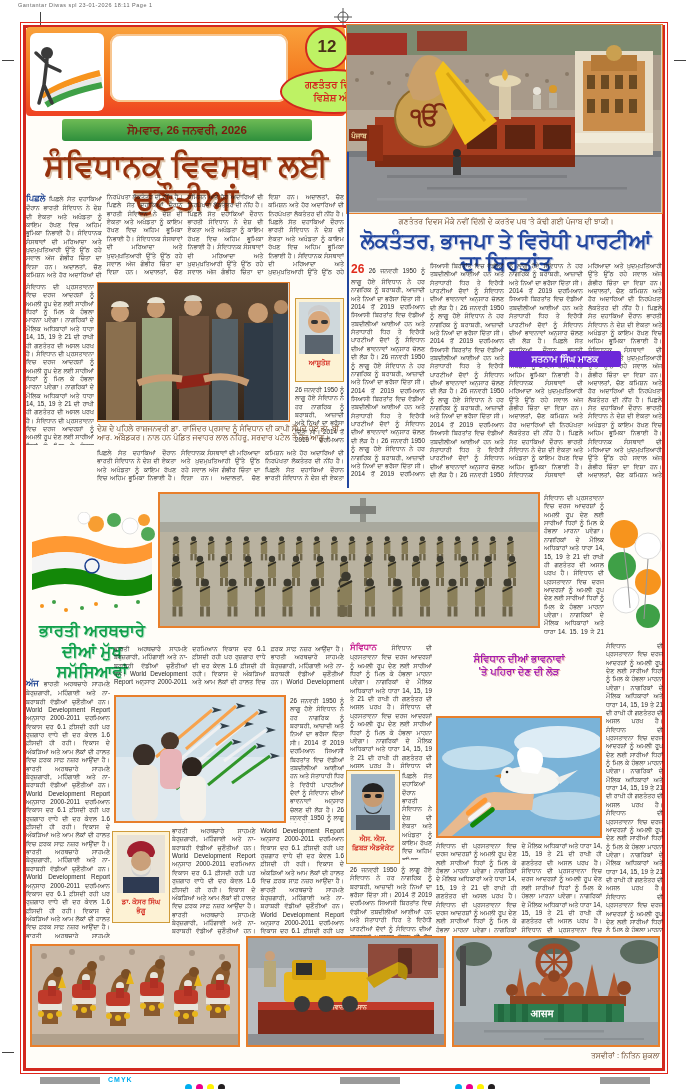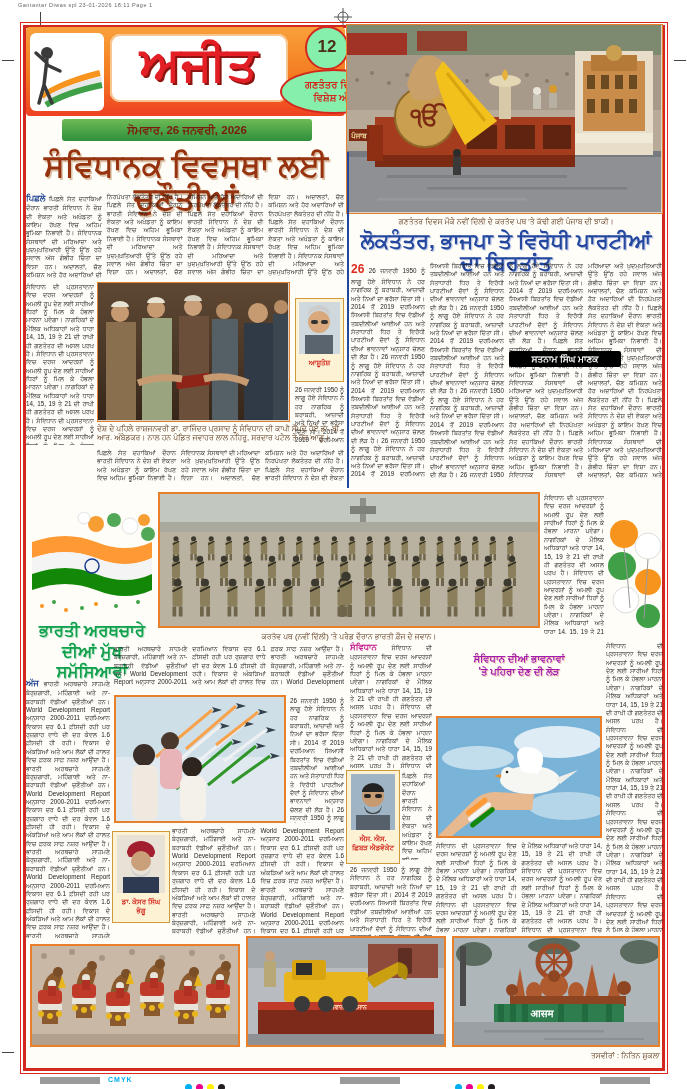--- a/index.html
+++ b/index.html
@@ -19,32 +19,32 @@
   .ph{border:2px solid #e87f2b;background:#d8d4cc;box-sizing:border-box;overflow:hidden;}
   .cap{font-size:7.6px;font-weight:normal;color:#5a3517;line-height:1.2;}
   .h1-maroon{font-size:31px;font-weight:800;color:#96320e;text-align:center;line-height:1.05;
              text-shadow:1.5px 1.5px 0 #dcc2a8;}
   .h2-blue{font-size:21px;font-weight:800;color:#23479e;text-align:center;line-height:1.05;
            text-shadow:1.2px 1.2px 0 #c2cbe6;}
   .h3-green{font-size:16.5px;font-weight:800;color:#11a04c;text-align:center;line-height:1.25;
             text-shadow:1px 1px 0 #bfe6cc;}
   .h4-red{font-size:10px;font-weight:800;color:#a21caf;text-align:center;line-height:1.3;
           text-shadow:1px 1px 0 #f3c5b8;}
-  .byline-red{background:#000000;color:#ffffff;font-size:9px;font-weight:bold;text-align:center;
+  .byline-red{background:#6d28d9;color:#ffffff;font-size:9px;font-weight:bold;text-align:center;
               line-height:16px;border-radius:2px;}
   .author-card{background:#fdf2d4;border:1.5px solid #cf9b3a;box-sizing:border-box;text-align:center;}
   .author-card .nm{font-size:7px;font-weight:bold;color:#d3281e;line-height:1.15;padding-top:1px;}
   .vrule{background:#23479e;}
   .mast-band{background:linear-gradient(180deg,#f9a13b 0%,#f47a20 55%,#ef4123 100%);border-radius:4px;}
   .mast-panel{background:#ffffff;border-radius:10px;box-shadow:0 0 0 2px #f7c58f inset;}
   .mast-title{font-size:47px;font-weight:800;color:#e31e25;text-align:center;
               text-shadow:2px 2px 0 #8e1410;letter-spacing:1px;}
   .date-strip{background:linear-gradient(180deg,#6ebb55,#2e8f3c);border-radius:3px;
               font-size:11.5px;font-weight:bold;color:#7b1b0e;text-align:center;line-height:22px;}
-  .badge{background:#86efac;border:2px solid #d3281e;box-sizing:border-box;text-align:center;}
+  .badge{background:#bef264;border:2px solid #d3281e;box-sizing:border-box;text-align:center;}
   .badge-num{font-size:17px;font-weight:800;color:#4a3018;line-height:38px;}
   .badge-oval{border-radius:50%;font-size:10px;font-weight:800;color:#d3281e;line-height:1.3;
               padding-top:7px;box-sizing:border-box;}
   .cmyk-dot{width:7px;height:7px;border-radius:50%;display:inline-block;margin-right:4px;}
   .graybar{background:#9a9a9a;height:7px;}
   .cmyk-txt{font-size:7px;font-weight:bold;letter-spacing:1px;}
 </style>
 </head>
 <body>
 
@@ -70,21 +70,20 @@
   <svg class="abs" style="left:30px;top:33px;" width="74" height="78" viewBox="0 0 74 78">
     <rect x="0" y="0" width="74" height="78" rx="6" fill="#ffffff"></rect>
     <path d="M12 64 Q30 50 70 40" stroke="#f7941d" stroke-width="6" fill="none"></path>
     <path d="M14 68 Q32 55 72 46" stroke="#e8e8e8" stroke-width="5" fill="none"></path>
     <path d="M16 72 Q34 60 72 52" stroke="#3fa047" stroke-width="6" fill="none"></path>
     <circle cx="17" cy="20" r="6" fill="#3a3a3a"></circle>
     <path d="M17 26 L14 52 L9 70 M14 52 L22 70 M17 30 L6 20 M17 32 L30 38" stroke="#3a3a3a" stroke-width="3.5" fill="none" stroke-linecap="round"></path>
   </svg>
 
   <div class="abs mast-panel" style="left:110px;top:34px;width:178px;height:68px;"></div>
-  <div class="abs mast-title" style="left:110px;top:36px;width:178px;">ਅਜੀਤ</div>
 
   <div class="abs date-strip" style="left:62px;top:119px;width:250px;height:22px;">ਸੋਮਵਾਰ, 26 ਜਨਵਰੀ, 2026</div>
 
   <div class="abs badge" style="left:305px;top:26px;width:44px;height:44px;border-radius:50%;">
     <div class="badge-num">12</div>
   </div>
   <div class="abs badge badge-oval" style="left:280px;top:69px;width:108px;height:45px;">
     <div>ਗਣਤੰਤਰ ਦਿਵਸ</div>
     <div>ਵਿਸ਼ੇਸ਼ ਅੰਕ</div>
   </div>
@@ -316,21 +315,20 @@
           <use href="#sol" x="212" y="0"></use>
           <use href="#sol" x="234" y="0"></use>
           <use href="#sol" x="256" y="0"></use>
           <use href="#sol" x="278" y="0"></use>
         </g>
       <g transform="translate(186,96) scale(1.5)">
           <use href="#sol" x="0" y="0"></use>
         </g>
     </svg>
   </div>
-  <div class="abs cap" style="left:158px;top:632px;width:382px;text-align:center;">ਕਰਤੱਵ ਪਥ (ਨਵੀਂ ਦਿੱਲੀ) 'ਤੇ ਪਰੇਡ ਦੌਰਾਨ ਭਾਰਤੀ ਫ਼ੌਜ ਦੇ ਜਵਾਨ।</div>
 
   <svg class="abs" style="left:26px;top:512px;" width="132" height="106" viewBox="0 0 132 106">
     <g opacity=".9">
         <circle cx="70" cy="12" r="8" fill="#f7941d"></circle>
         <circle cx="88" cy="8" r="7" fill="#3fa047"></circle>
         <circle cx="104" cy="14" r="8" fill="#ffffff" stroke="#ddd"></circle>
         <circle cx="118" cy="8" r="6" fill="#f7941d"></circle>
         <circle cx="58" cy="6" r="6" fill="#ffffff" stroke="#ddd"></circle>
         <circle cx="122" cy="22" r="7" fill="#3fa047"></circle>
       </g>

